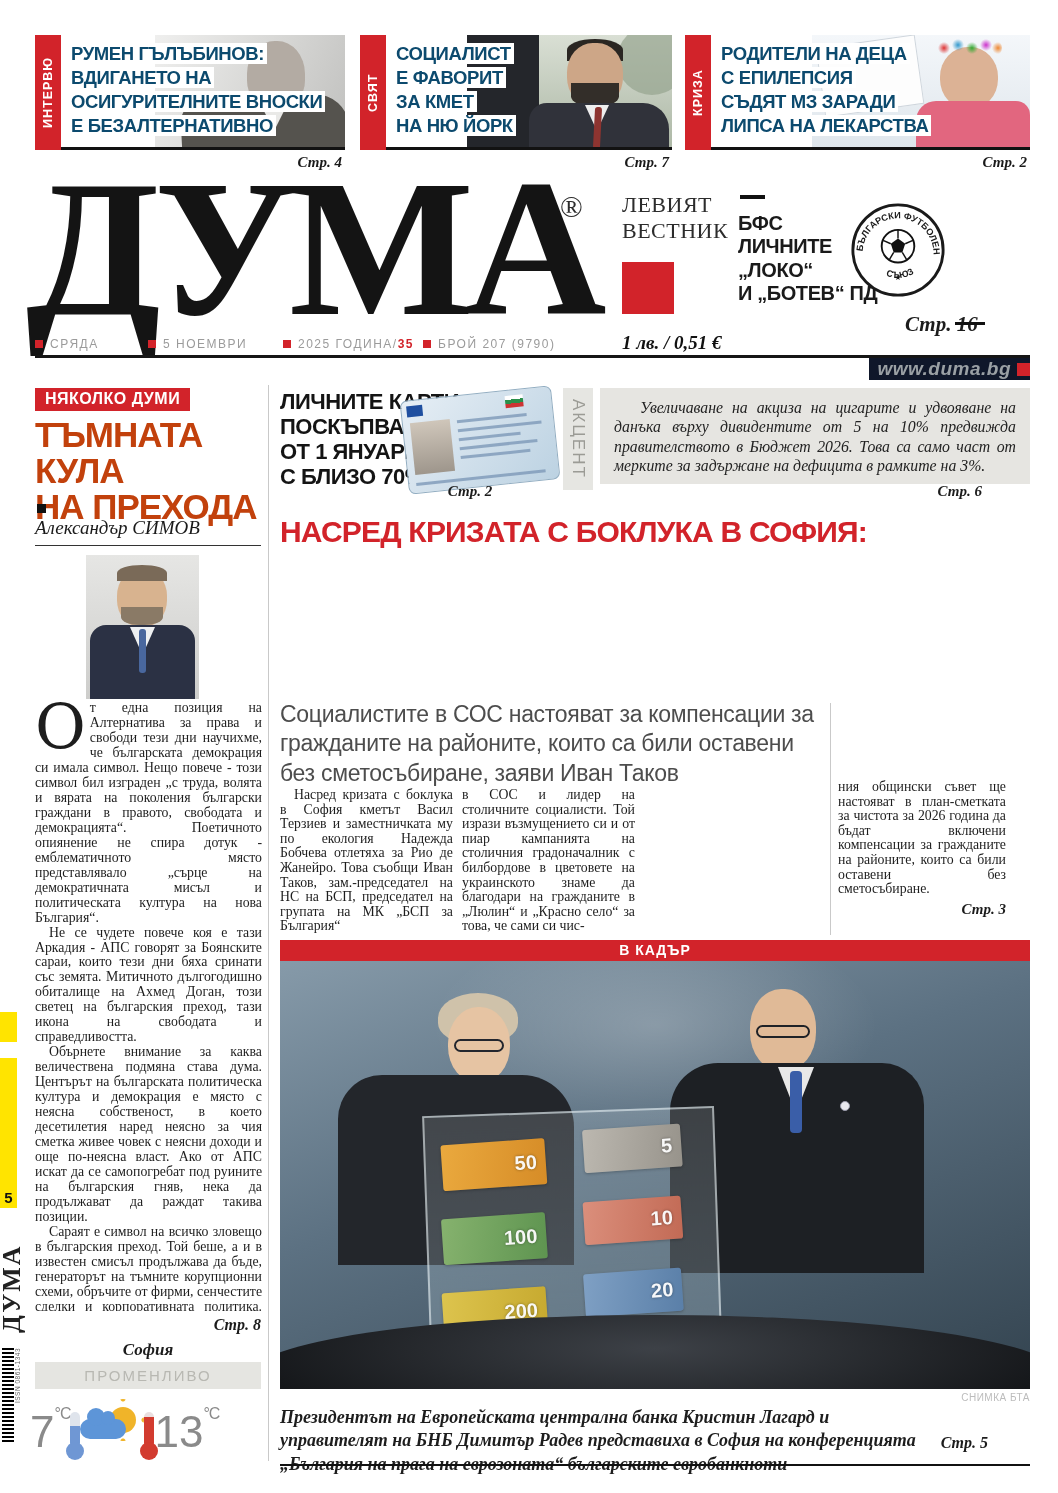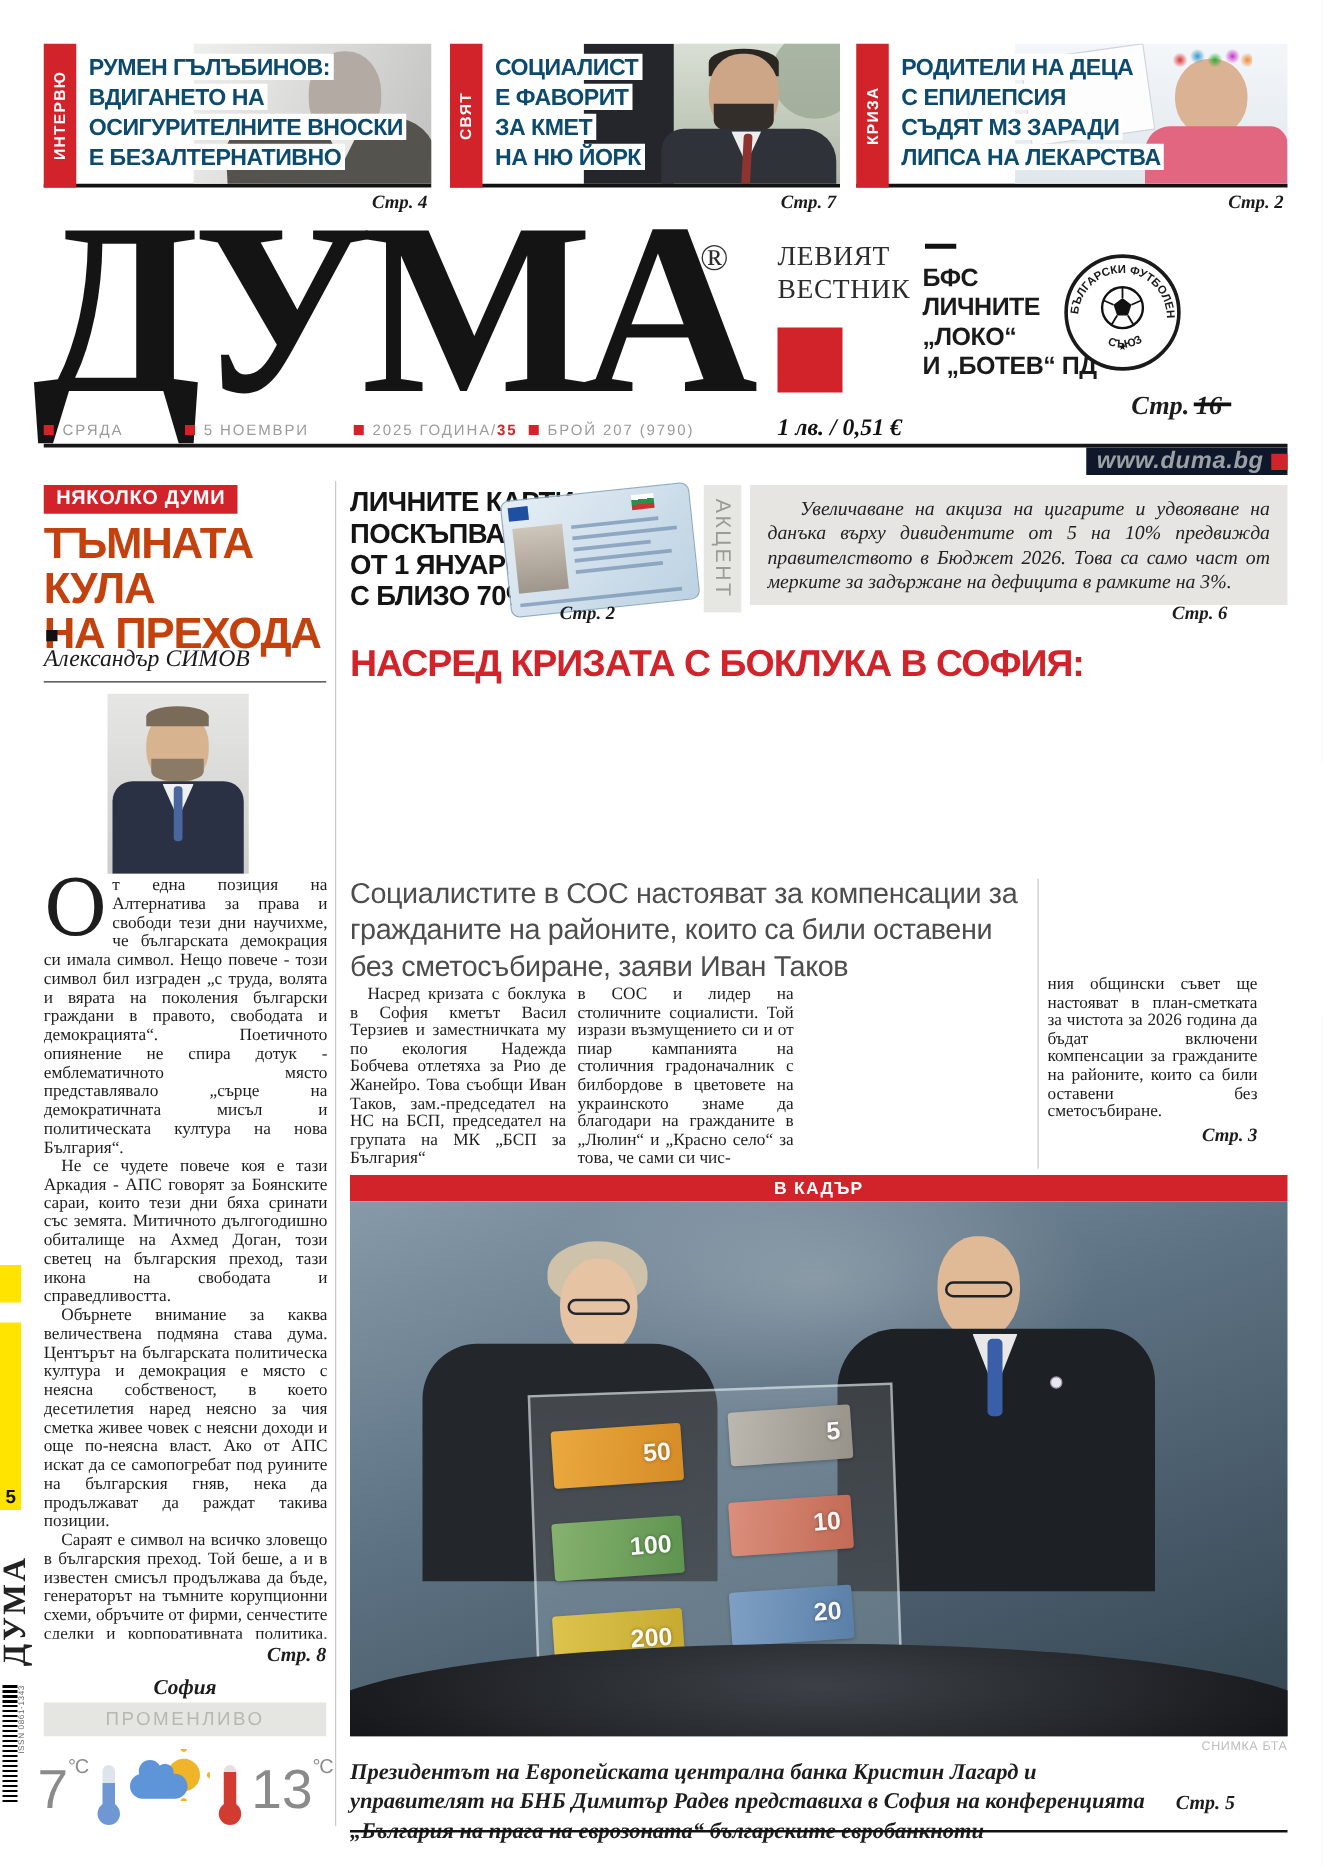--- a/index.html
+++ b/index.html
@@ -112,21 +112,21 @@
   .leftcol-body { left:35px; top:701px; width:227px; height:610px; font-size:13.8px; line-height:1.085;
                   text-align:justify; overflow:hidden; color:#1d1d1d; }
   .leftcol-body p { text-indent:14px; }
   .leftcol-body p.first { text-indent:0; }
   .dropcap { float:left; font-family:"DejaVu Serif",serif; font-size:62px; line-height:48px; padding:2px 4px 0 0; }
   .leftcol-page { left:35px; top:1316px; width:226px; text-align:right; font-weight:bold; font-style:italic; font-size:16px; }
 
   .weather-city { left:35px; top:1340px; width:226px; text-align:center; font-weight:bold; font-style:italic; font-size:17px; }
   .weather-bar { left:35px; top:1362px; width:226px; height:27px; background:#e5e5e1; color:#b8b8b2; text-align:center;
                  font-family:"Liberation Sans",sans-serif; font-size:15px; letter-spacing:2px; line-height:27px; }
-  .weather-icons { left:30px; top:1392px; width:236px; height:76px; display:flex; align-items:center; justify-content:space-between; }
+  .weather-icons { left:30px; top:1392px; width:236px; height:76px; display:flex; align-items:center; justify-content:flex-start; }
   .temp { font-family:"Liberation Sans",sans-serif; color:#8a8a8a; font-size:44px; font-weight:normal; line-height:1; }
   .temp sup { font-size:16px; vertical-align:28px; letter-spacing:-1px; }
   .thermo { position:relative; width:10px; height:36px; border-radius:6px; background:#dfe4ec; }
   .thermo .bulb { position:absolute; left:-4px; bottom:-12px; width:18px; height:18px; border-radius:50%; }
   .thermo.blue { background:linear-gradient(#dfe4ec 40%,#6f97d4 40%); } .thermo.blue .bulb { background:#6f97d4; }
   .thermo.red { background:linear-gradient(#eadfdf 15%,#d23b2f 15%); } .thermo.red .bulb { background:#d23b2f; }
   .cloudsun { position:relative; width:64px; height:50px; }
   .sun { position:absolute; right:8px; top:2px; width:26px; height:26px; background:#f0b429; border-radius:50%;
          box-shadow:0 -8px 0 -10px #f0b429,0 8px 0 -10px #f0b429,8px 0 0 -10px #f0b429,-8px 0 0 -10px #f0b429; }
   .sun::after { content:""; position:absolute; inset:-8px; border-radius:50%;

